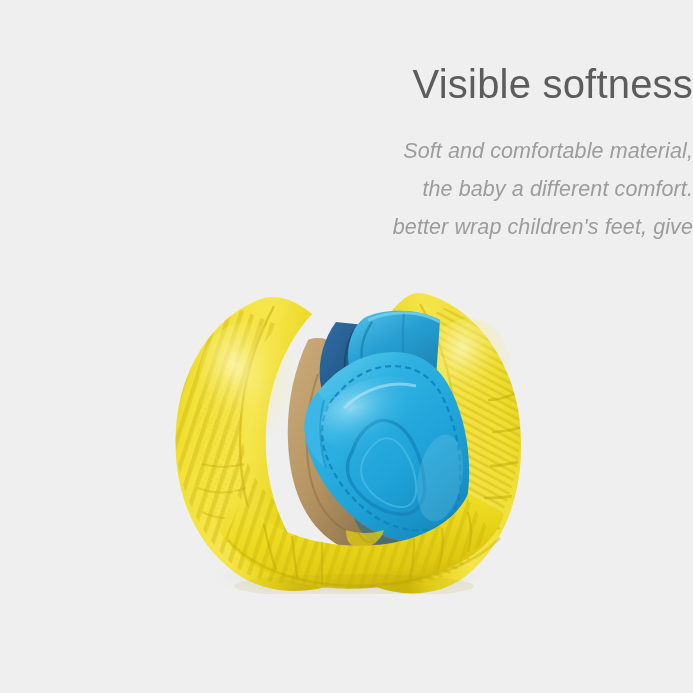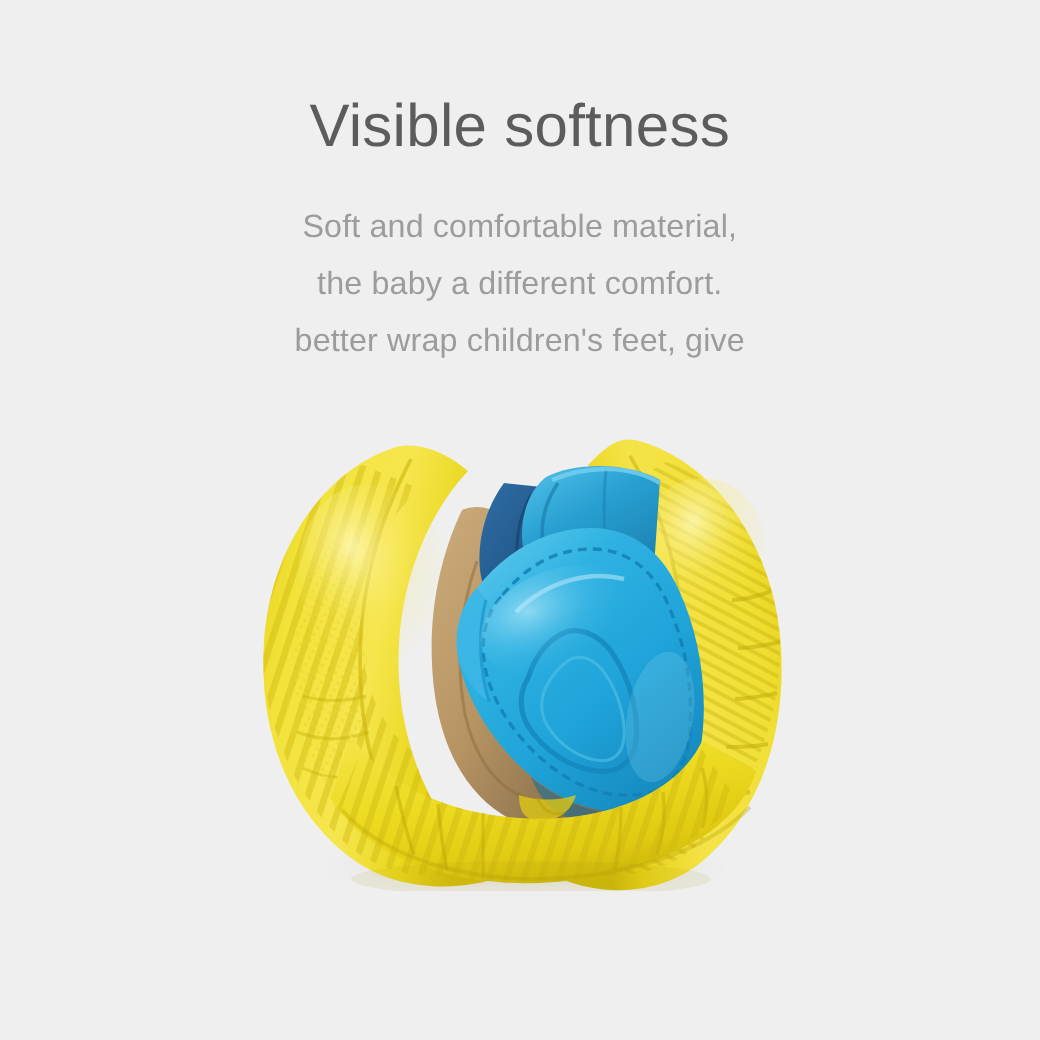--- a/index.html
+++ b/index.html
@@ -22,21 +22,21 @@
     background: #efefef;
     box-sizing: border-box;
   }
 
   
   .text-block {
     position: absolute;
     left: 0;
     top: 60px;
     width: 693px;
-    text-align: center;
+    text-align: right;
   }
 
   .headline {
     font-size: 40px;
     font-weight: 400;
     color: #5c5c5c;
     letter-spacing: 0.2px;
     line-height: 48px;
     margin: 0;
     padding: 0;
@@ -44,20 +44,21 @@
 
   .subcopy {
     margin: 0;
     padding: 0;
     margin-top: 24px;
     font-size: 21.5px;
     font-weight: 400;
     color: #9c9c9c;
     line-height: 38px;
     letter-spacing: 0.1px;
+    font-style: italic;
   }
   .subcopy .sub-line {
     display: block;
   }
 
   
   .product-stage {
     position: absolute;
     left: 168px;
     top: 282px;

